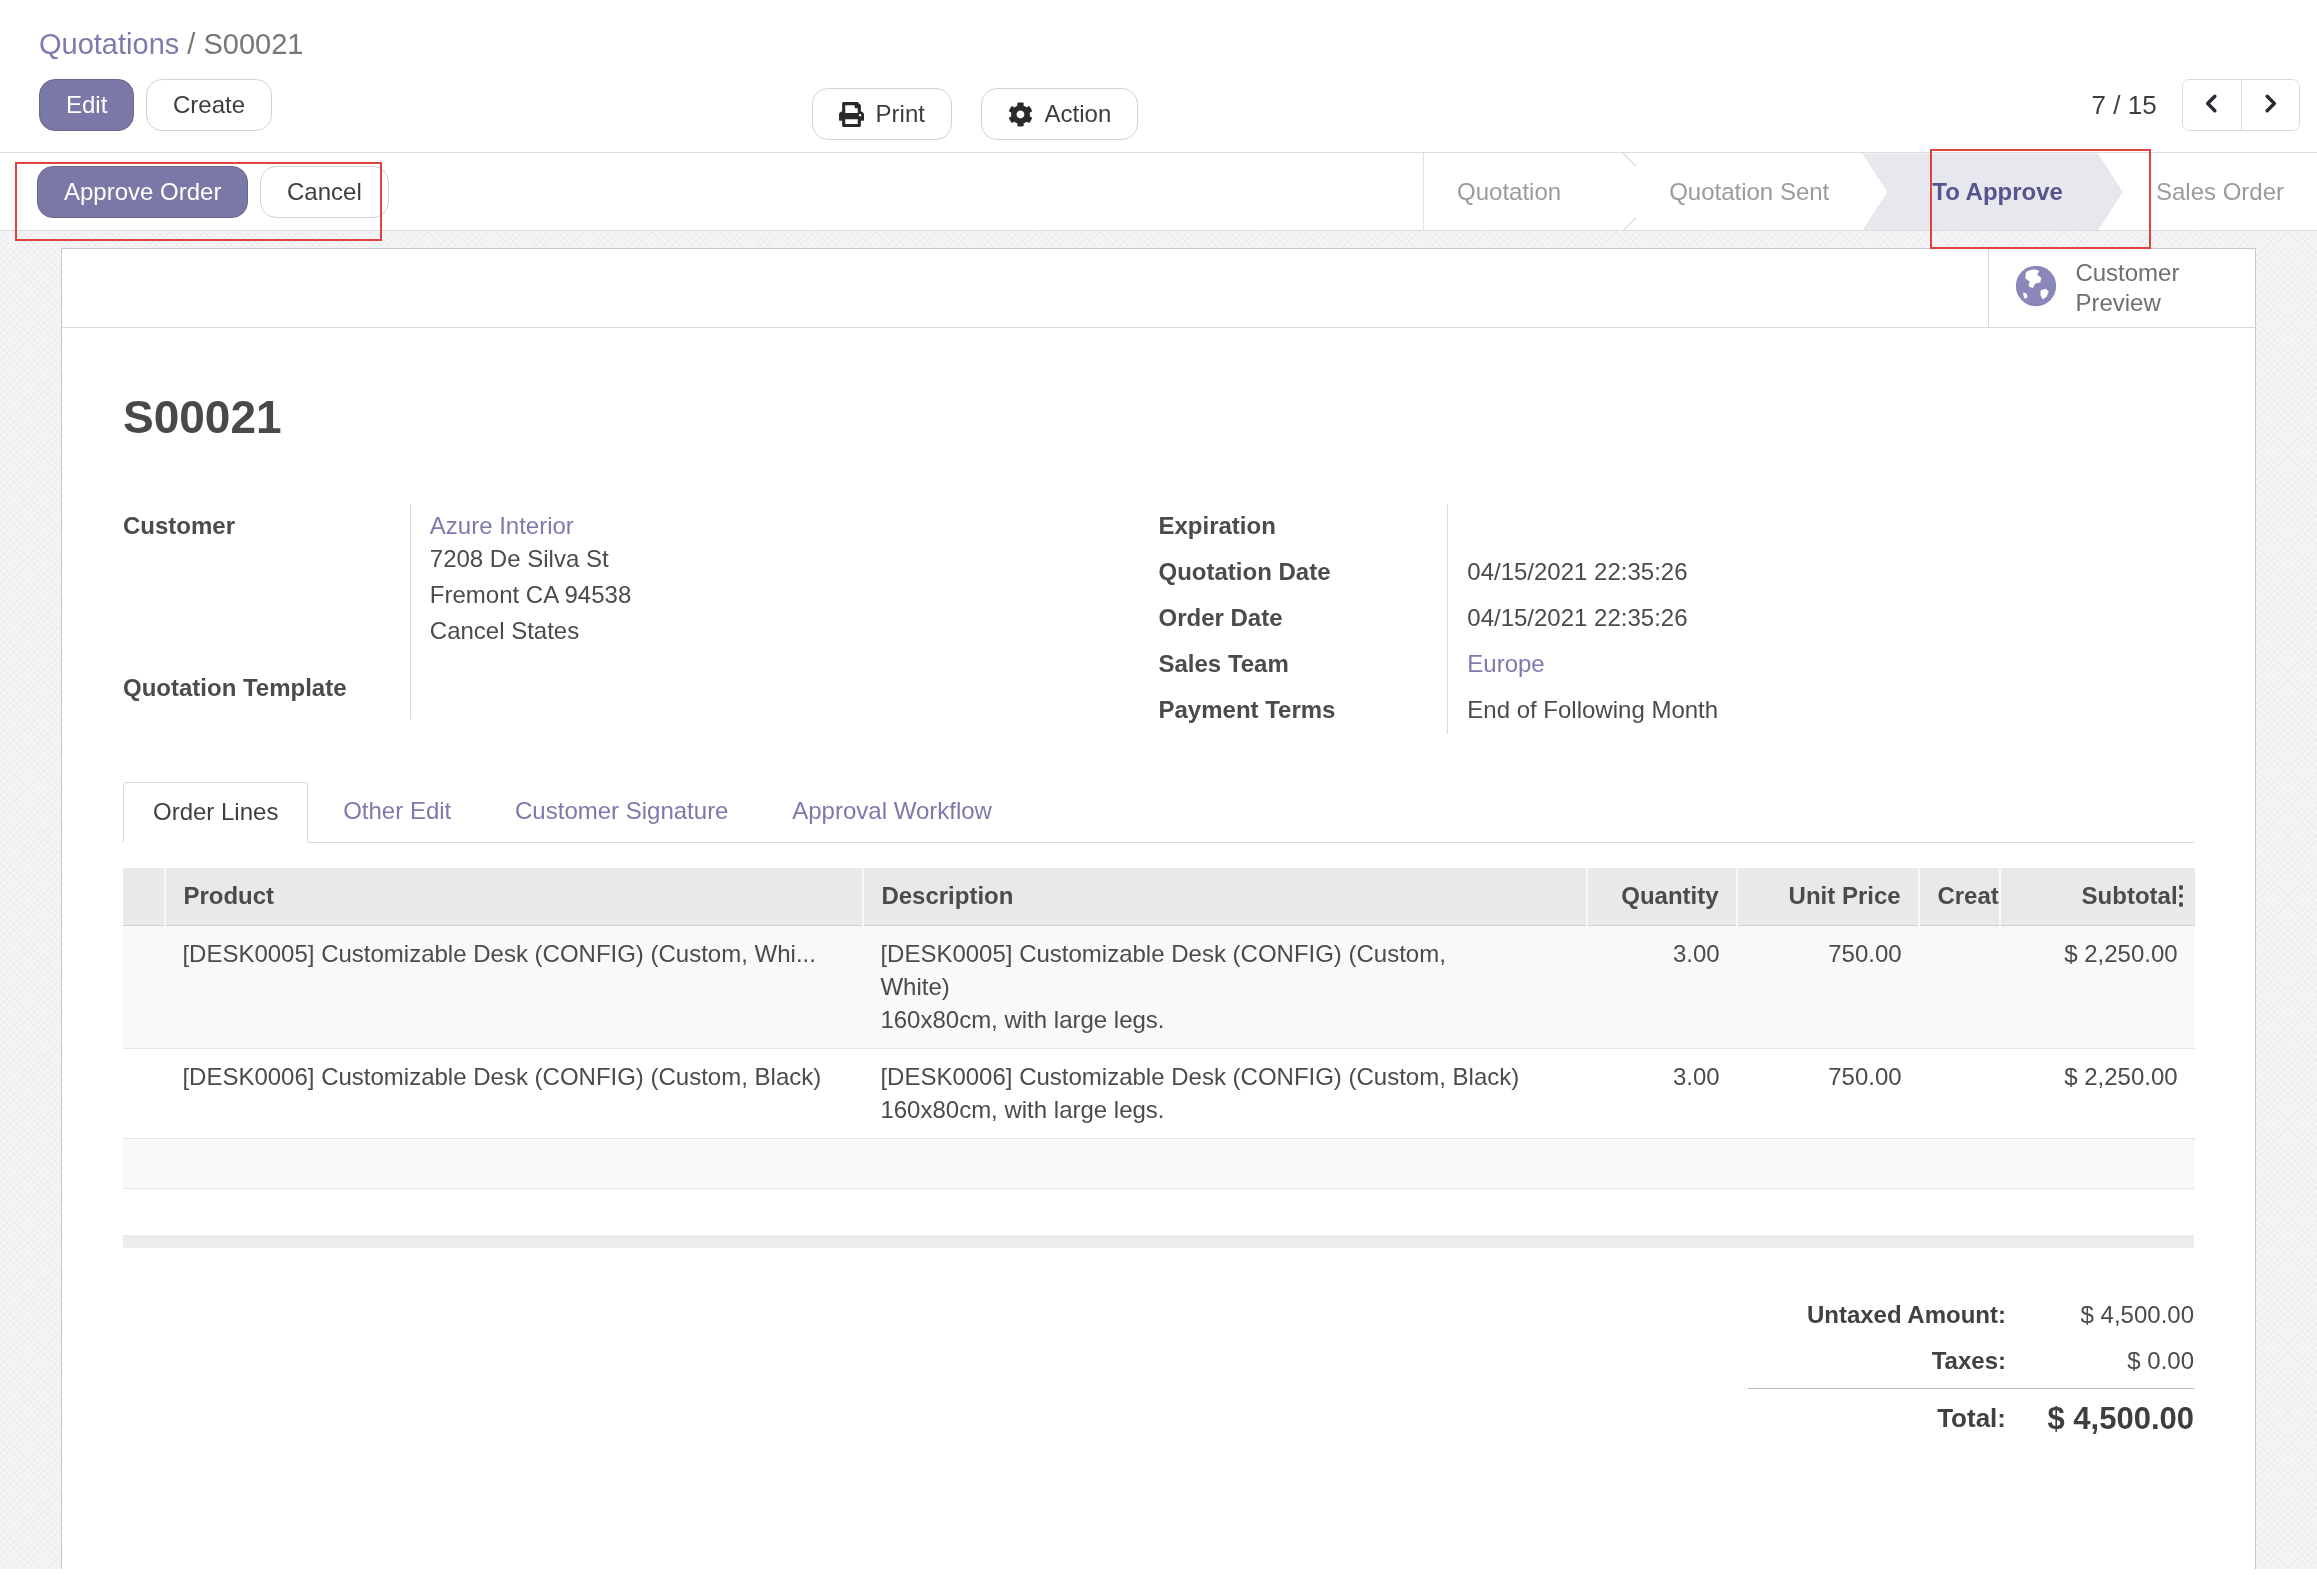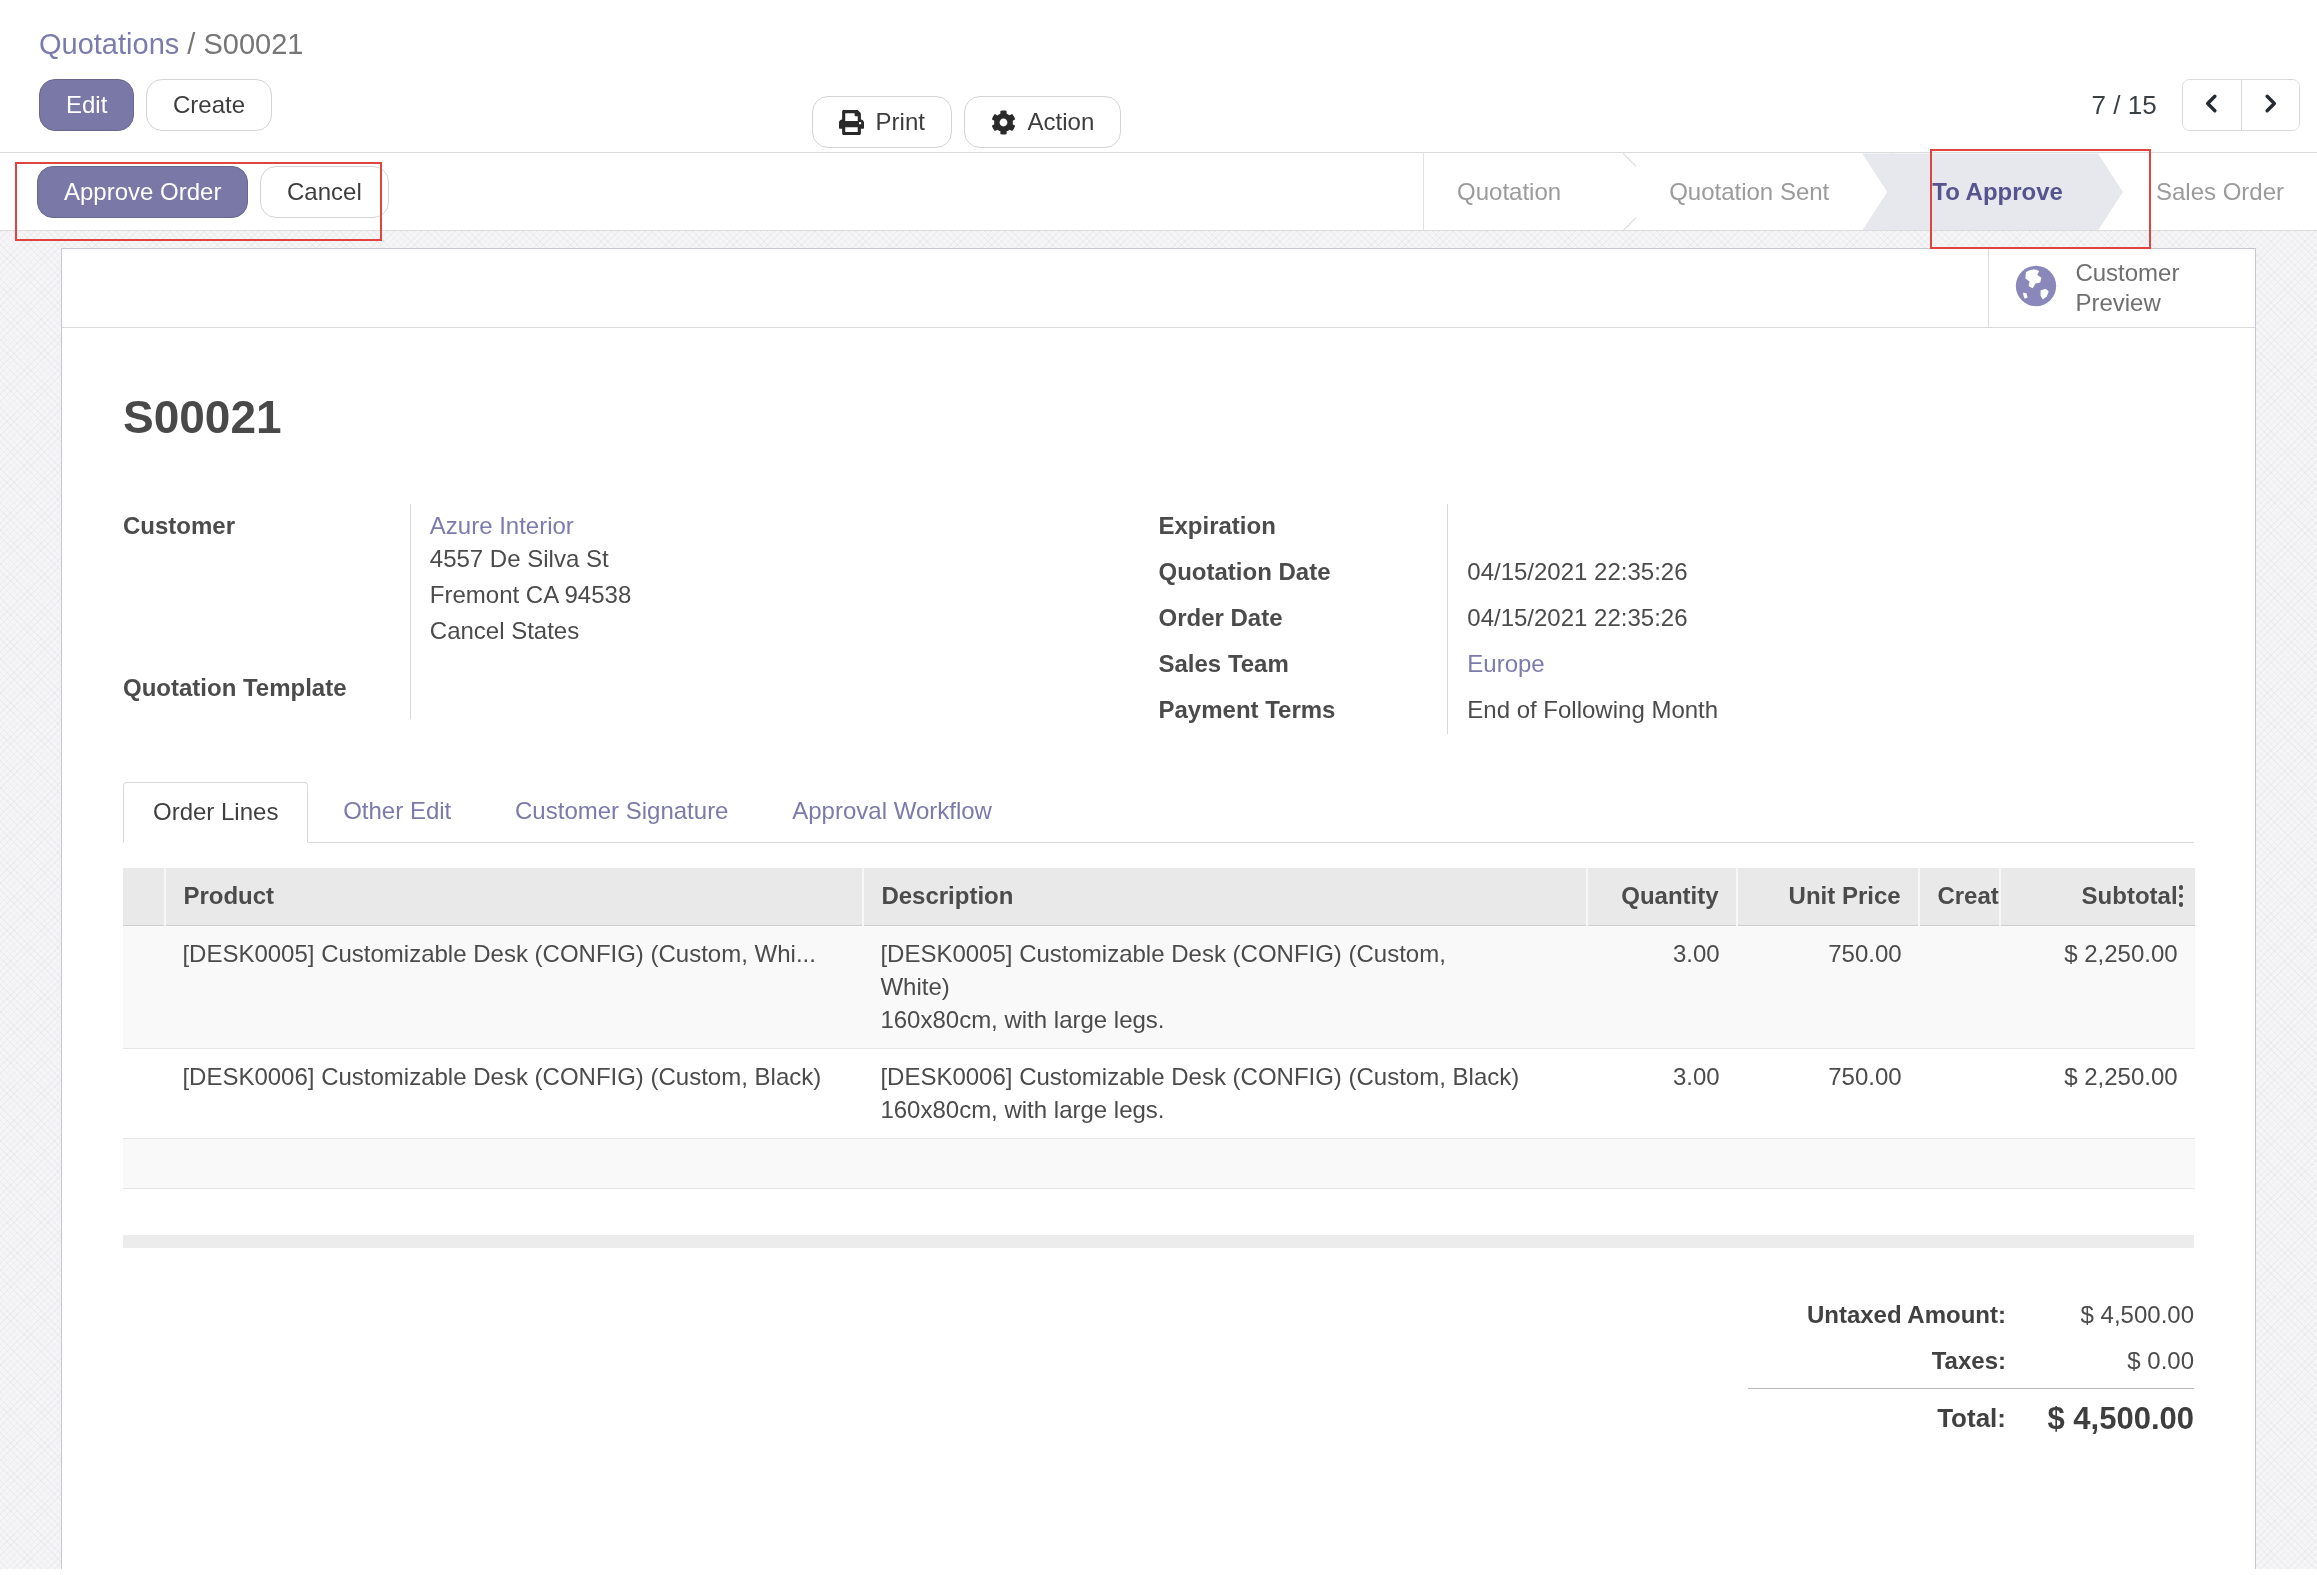--- a/index.html
+++ b/index.html
@@ -16,21 +16,21 @@
   .bc-sep, .bc-current { color: #767676; }
   .cp-row { position: relative; height: 52px; margin-top: 15.4px; }
   .cp-left { display: flex; gap: 11.6px; margin-left: 39px; }
   .btn {
     height: 52px; padding: 0 26px; font-size: 24px; line-height: 50px;
     background: #fff; border: 1px solid #d4d4d4; border-radius: 16px;
     color: #3d3d3d; cursor: pointer; font-family: inherit;
     display: inline-flex; align-items: center; gap: 11.6px; white-space: nowrap;
   }
   .btn-primary { background: #7a78a6; border-color: #69678f; color: #fff; }
-  .cp-center { position: absolute; left: 812px; top: 17px; display: flex; gap: 12px; }
+  .cp-center { position: absolute; left: 812px; top: 9px; display: flex; gap: 29px; }
   .btn .bicon { display: inline-flex; width: 25px; height: 25px; }
   .btn .bicon svg { width: 100%; height: 100%; }
   .pager { position: absolute; right: 17.4px; top: 0; height: 52px; display: flex; align-items: center; gap: 25px; }
   .pager-text { font-size: 26px; color: #3a3f44; }
   .pager-group { display: flex; height: 52px; border: 1px solid #d9d9d9; border-radius: 7.7px; overflow: hidden; background: #fff; }
   .pager-btn { width: 58px; display: flex; align-items: center; justify-content: center; background: #fff; border: none; cursor: pointer; }
   .pager-btn + .pager-btn { border-left: 1px solid #d9d9d9; }
   .pager-btn svg { width: 23px; height: 23px; }
   
   .statusbar {
@@ -205,21 +205,21 @@
     <div class="sheet-body">
       <h1 class="doc-title">S00021</h1>
 
       <div class="groups">
         <table class="group left">
           <tbody>
               <tr>
             <td class="g-label">Customer</td>
             <td class="g-value cust-cell">
               <div class="link">Azure Interior</div>
-              <div class="addr-line">4557 De Silva St</div>
+              <div class="addr-line">7208 De Silva St</div>
               <div class="addr-line">Fremont CA 94538</div>
               <div class="addr-line">Cancel States</div>
             </td>
           </tr>
           <tr>
             <td class="g-label">Quotation Template</td>
             <td class="g-value" style="height:54px;"></td>
           </tr>
         </tbody>
           </table>

